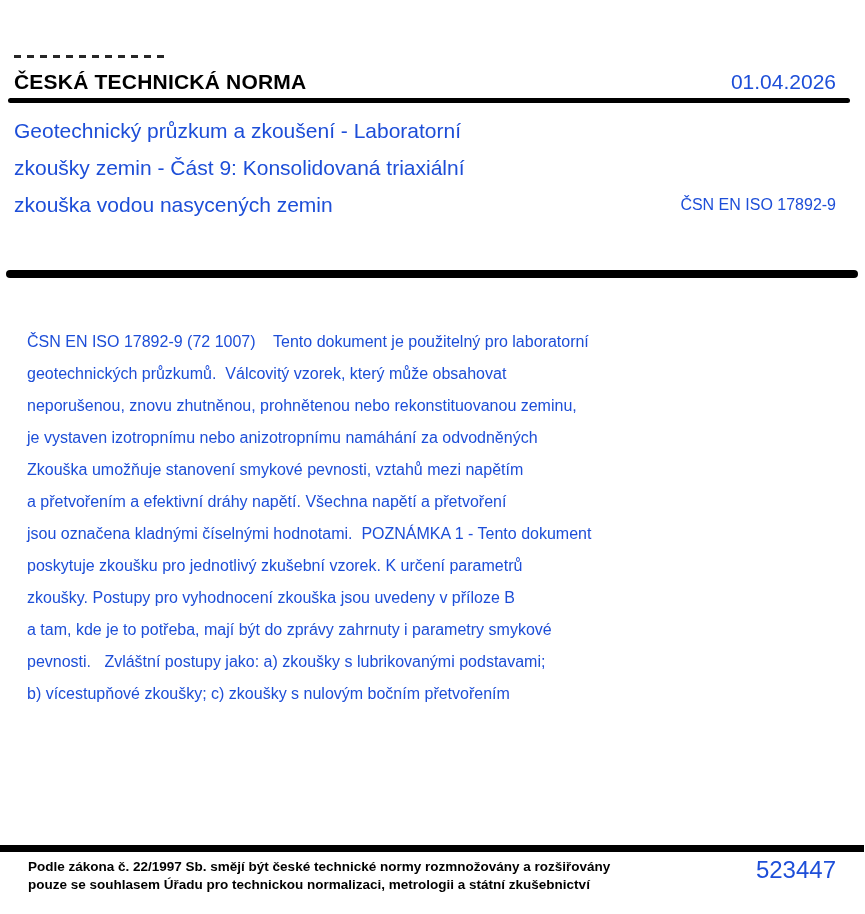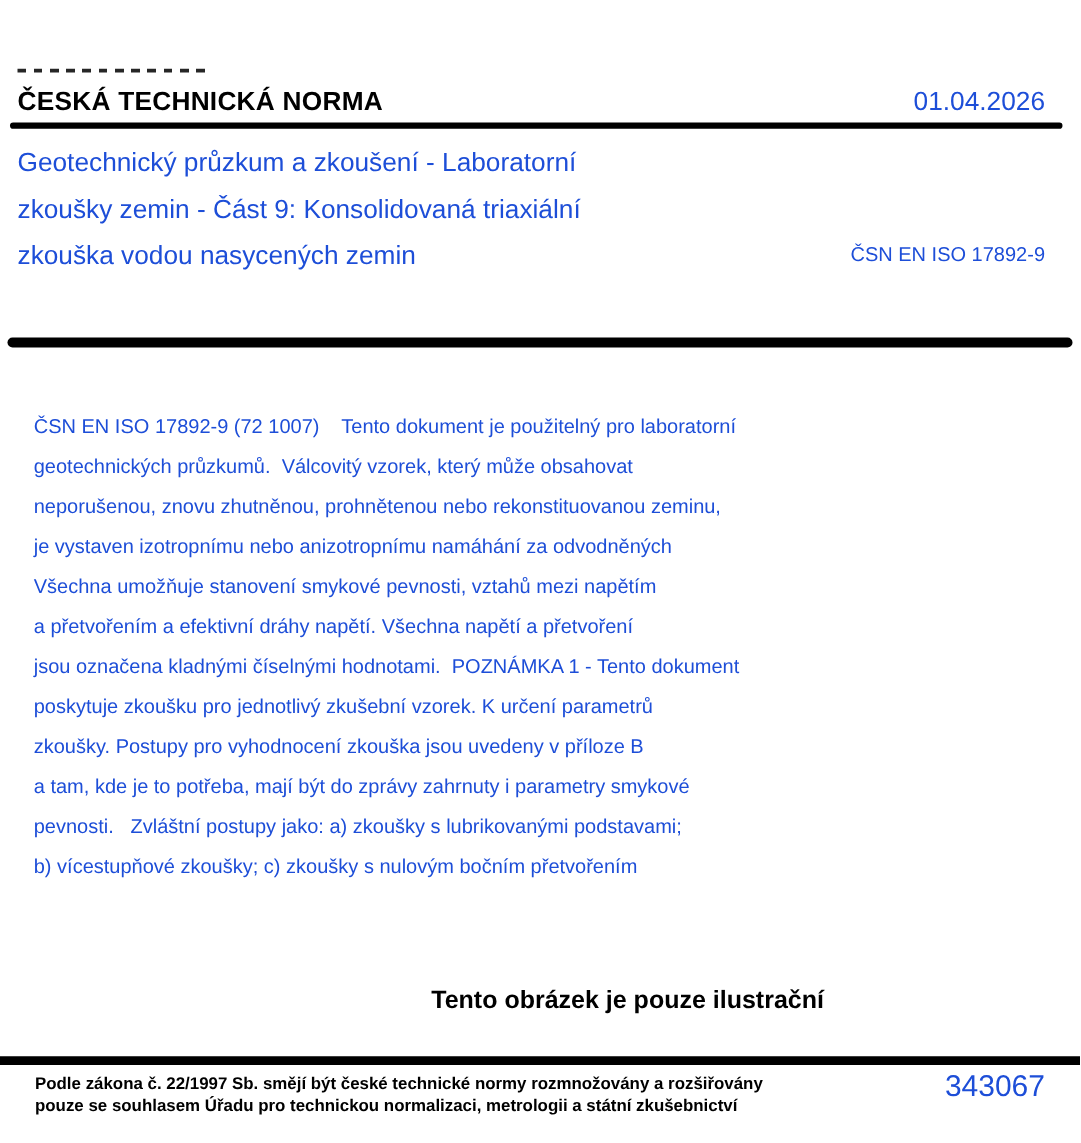--- a/index.html
+++ b/index.html
@@ -94,35 +94,34 @@
     </div>
   </div>
 
   <div class="rule rule-2"></div>
 
   <div class="abstract accent">
       <div class="para-line">ČSN EN ISO 17892-9 (72 1007)    Tento dokument je použitelný pro laboratorní</div>
       <div class="para-line">geotechnických průzkumů.  Válcovitý vzorek, který může obsahovat</div>
       <div class="para-line">neporušenou, znovu zhutněnou, prohnětenou nebo rekonstituovanou zeminu,</div>
       <div class="para-line">je vystaven izotropnímu nebo anizotropnímu namáhání za odvodněných</div>
-      <div class="para-line">Všechna umožňuje stanovení smykové pevnosti, vztahů mezi napětím</div>
+      <div class="para-line">Zkouška umožňuje stanovení smykové pevnosti, vztahů mezi napětím</div>
       <div class="para-line">a přetvořením a efektivní dráhy napětí. Všechna napětí a přetvoření</div>
       <div class="para-line">jsou označena kladnými číselnými hodnotami.  POZNÁMKA 1 - Tento dokument</div>
       <div class="para-line">poskytuje zkoušku pro jednotlivý zkušební vzorek. K určení parametrů</div>
       <div class="para-line">zkoušky. Postupy pro vyhodnocení zkouška jsou uvedeny v příloze B</div>
       <div class="para-line">a tam, kde je to potřeba, mají být do zprávy zahrnuty i parametry smykové</div>
       <div class="para-line">pevnosti.   Zvláštní postupy jako: a) zkoušky s lubrikovanými podstavami;</div>
       <div class="para-line">b) vícestupňové zkoušky; c) zkoušky s nulovým bočním přetvořením</div>
     </div>
 
-  <div class="illustration-note">Tento obrázek je pouze ilustrační</div>
 
   <div class="rule rule-3"></div>
 
   <div class="footer">
     <div class="legal">
         <div class="para-line">Podle zákona č. 22/1997 Sb. smějí být české technické normy rozmnožovány a rozšiřovány</div>
         <div class="para-line">pouze se souhlasem Úřadu pro technickou normalizaci, metrologii a státní zkušebnictví</div>
       </div>
-    <div class="order-number accent">343067</div>
+    <div class="order-number accent">523447</div>
   </div>
 
 </div>
 
 </body></html>

